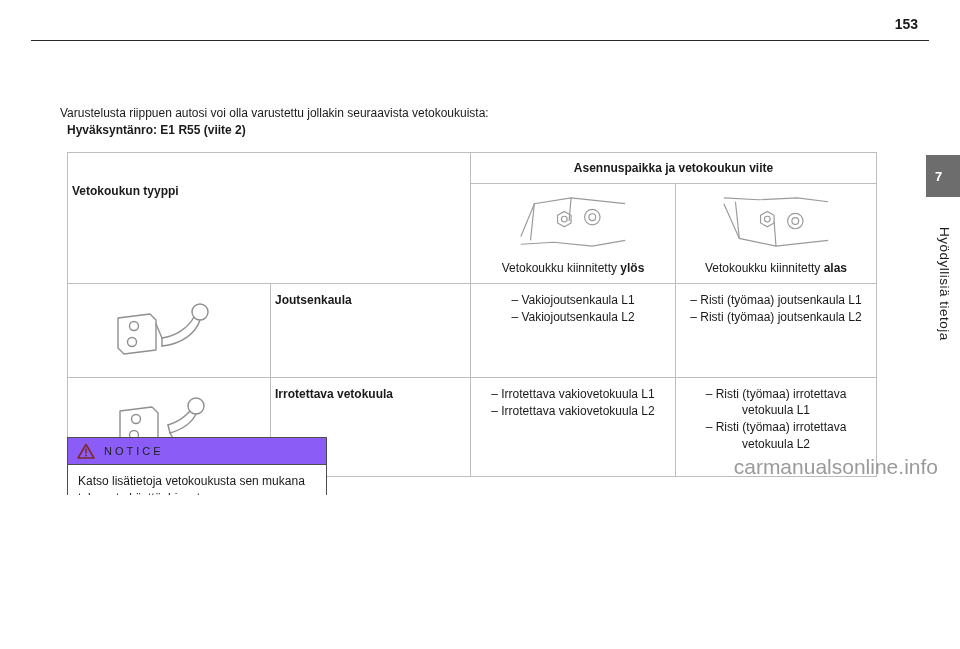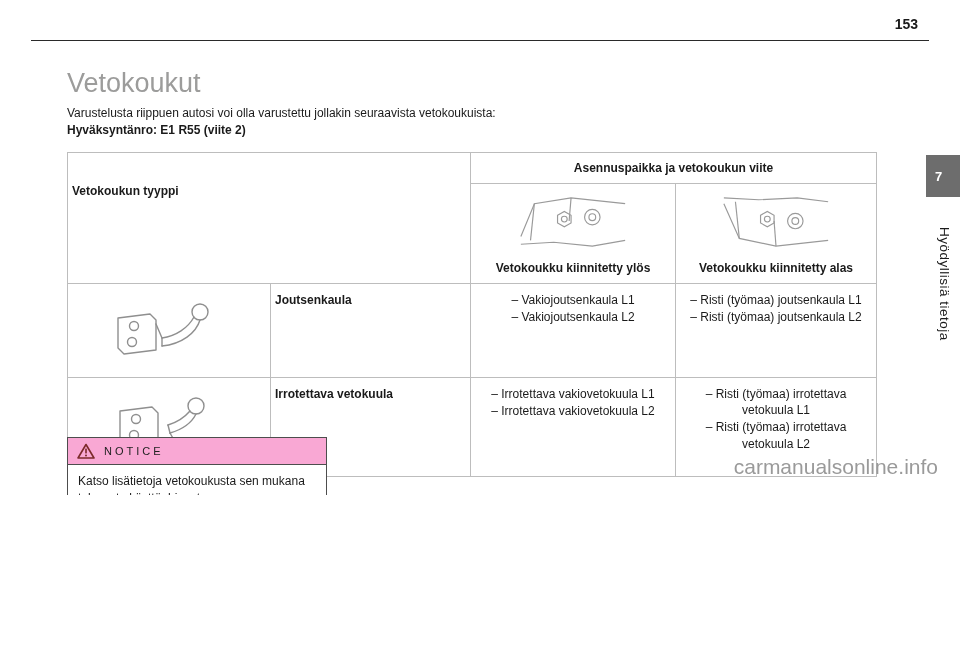--- a/index.html
+++ b/index.html
@@ -32,21 +32,21 @@
     position: absolute;
     left: 67px;
     top: 68px;
     margin: 0;
     font-size: 27px;
     font-weight: normal;
     color: #9c9c9b;
   }
   .intro {
     position: absolute;
-    left: 67px;
+    left: 60px;
     top: 106px;
     margin: 0;
     font-size: 12px;
   }
   .approval {
     position: absolute;
     left: 67px;
     top: 123px;
     margin: 0;
     font-size: 12px;
@@ -71,21 +71,21 @@
     height: 22px;
     text-align: center;
     vertical-align: middle;
     font-weight: bold;
   }
   td.type-cell { vertical-align: top; }
   .type-head {
     padding-top: 27px;
     font-weight: bold;
   }
-  td.diagram-cell { height: 91px; font-weight: bold; }
+  td.diagram-cell { height: 91px; }
   .diagram-wrap {
     height: 91px;
     display: flex;
     flex-direction: column;
     align-items: center;
     justify-content: space-between;
     padding: 6px 0 4px 0;
     box-sizing: border-box;
   }
   .diagram-caption { text-align: center; font-size: 12px; }
@@ -109,21 +109,21 @@
   .notice {
     position: absolute;
     left: 67px;
     top: 437px;
     width: 258px;
     border: 1px solid #4d4d4d;
     background: #ffffff;
   }
   .notice-header {
     height: 26px;
-    background: #f9a8d4;
+    background: #8b5cf6;
     border-bottom: 1px solid #4d4d4d;
     display: flex;
     align-items: center;
     padding-left: 9px;
   }
   .notice-title {
     margin-left: 9px;
     font-size: 11px;
     letter-spacing: 3px;
     color: #222222;
@@ -170,21 +170,20 @@
   svg.sketch { display: block; }
 </style>
 </head>
 <body>
 
 <div class="page">
 
   <div class="page-number">153</div>
   <div class="top-rule"></div>
 
-  <h1 class="title">Vetokoukut</h1>
   <p class="intro">Varustelusta riippuen autosi voi olla varustettu jollakin seuraavista vetokoukuista:</p>
   <p class="approval">Hyväksyntänro: E1 R55 (viite 2)</p>
 
   <table class="hitch-table">
     <colgroup>
       <col style="width:203px">
         <col style="width:200px">
         <col style="width:205px">
         <col style="width:201px">
     </colgroup>

